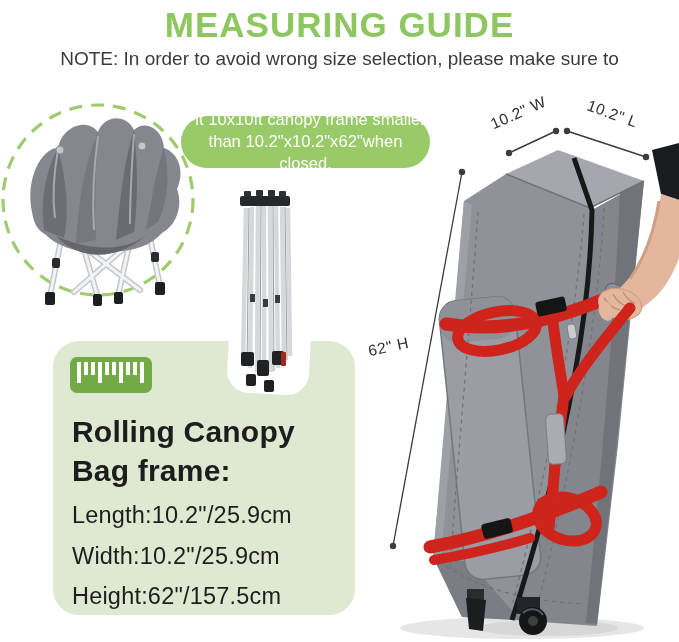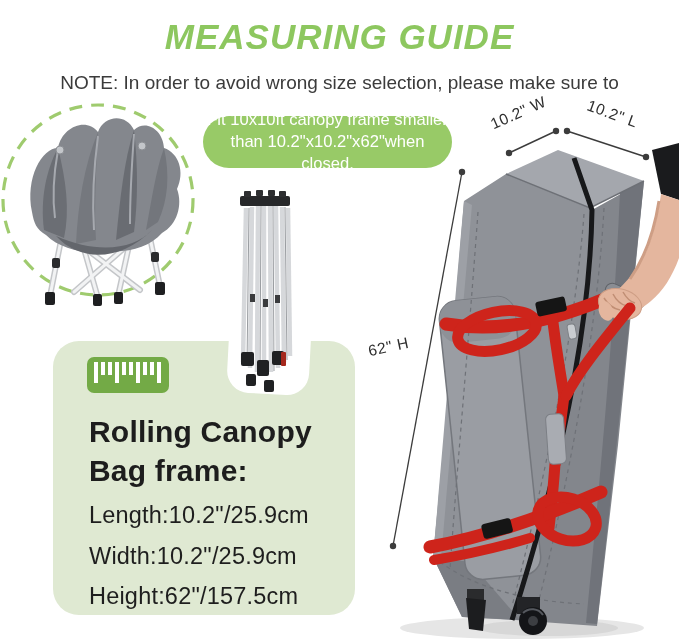--- a/index.html
+++ b/index.html
@@ -3,30 +3,30 @@
 <meta charset="utf-8">
 <style>
   :root{
     --title-green:#8DC75F; --banner-green:#98CA67; --circle-green:#9FCB6E;
     --card-green:#DFE9D2; --ruler-green:#73AA46; --strap-red:#CE241B;
     --bag-gray:#8F9298; --text-dark:#1D1D1D; --note-gray:#3B3B3B;
   }
   html,body{margin:0;padding:0;background:#fff;}
   .stage{position:relative;width:679px;height:642px;background:#fff;overflow:hidden;
          font-family:"Liberation Sans","DejaVu Sans",sans-serif;}
-  .title{margin:16px;padding-top:1px;text-align:center;font-size:35px;font-weight:900;
-         letter-spacing:1px;color:var(--title-green);font-style:italic;}
+  .title{margin:4px;padding-top:1px;text-align:center;font-size:35px;font-weight:900;
+         letter-spacing:1px;color:var(--title-green);}
   .note{margin:3px auto 0;text-align:center;font-size:19px;line-height:1.05;
         color:var(--note-gray);width:640px;}
   .art{position:absolute;left:0;top:0;z-index:2;pointer-events:none;}
-  .banner{position:absolute;left:203px;top:116px;width:249px;height:52px;z-index:3;
+  .banner{position:absolute;left:181px;top:116px;width:249px;height:52px;z-index:3;
           background:var(--banner-green);border-radius:32px;display:flex;flex-direction:column;
           justify-content:center;text-align:center;color:#fff;font-size:16.6px;line-height:1.34;}
   .size-box{position:absolute;left:53px;top:341px;width:302px;height:274px;z-index:1;
-            background:var(--card-green);border-radius:26px;box-sizing:border-box;padding:16px 0 0 34px;}
+            background:var(--card-green);border-radius:26px;box-sizing:border-box;padding:16px 0 0 17px;}
   .ruler{display:block;}
   .size-heading{margin:19px 0 0 2px;font-size:30px;font-weight:700;line-height:1.3;
                 color:var(--text-dark);letter-spacing:.2px;}
   .measures{margin:14px 0 0 2px;}
   .measure{font-size:23.5px;line-height:1;color:#1E1E1E;margin-bottom:17px;letter-spacing:.2px;}
   .dim{position:absolute;z-index:3;font-size:15.5px;color:#2E2E2E;letter-spacing:.6px;white-space:nowrap;}
   .dim-w{left:489px;top:104px;transform:rotate(-24deg);}
   .dim-l{left:586px;top:105px;transform:rotate(20deg);}
   .dim-h{left:368px;top:338px;transform:rotate(-12deg);}
 </style>

